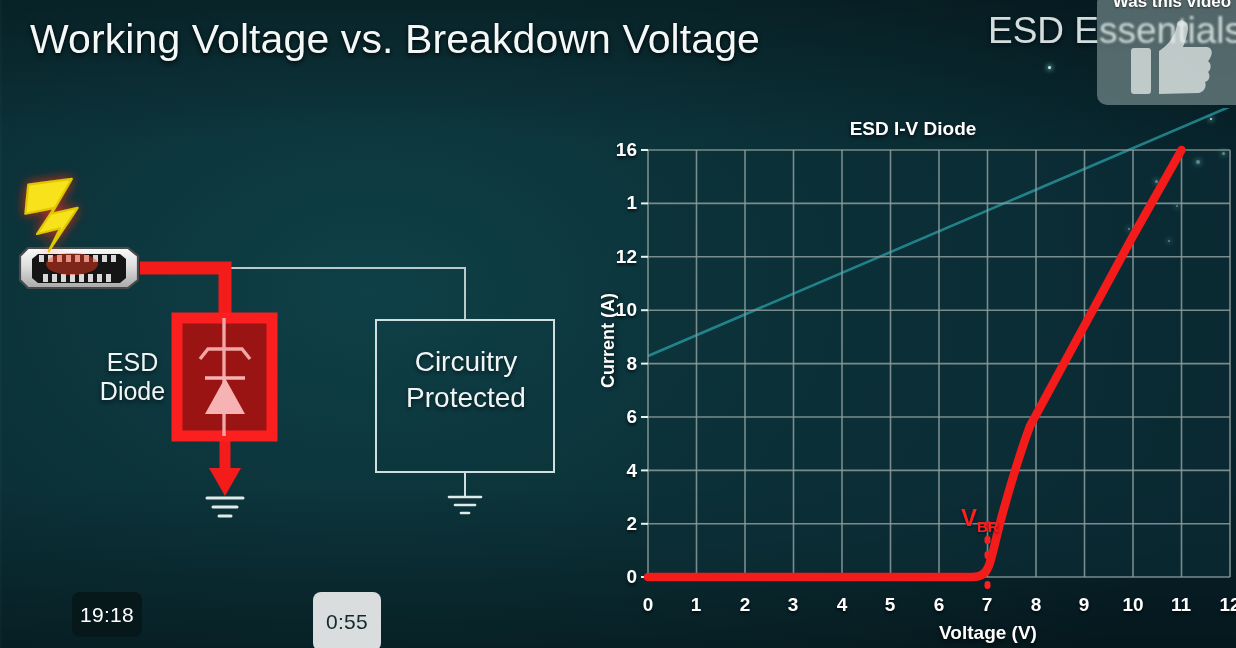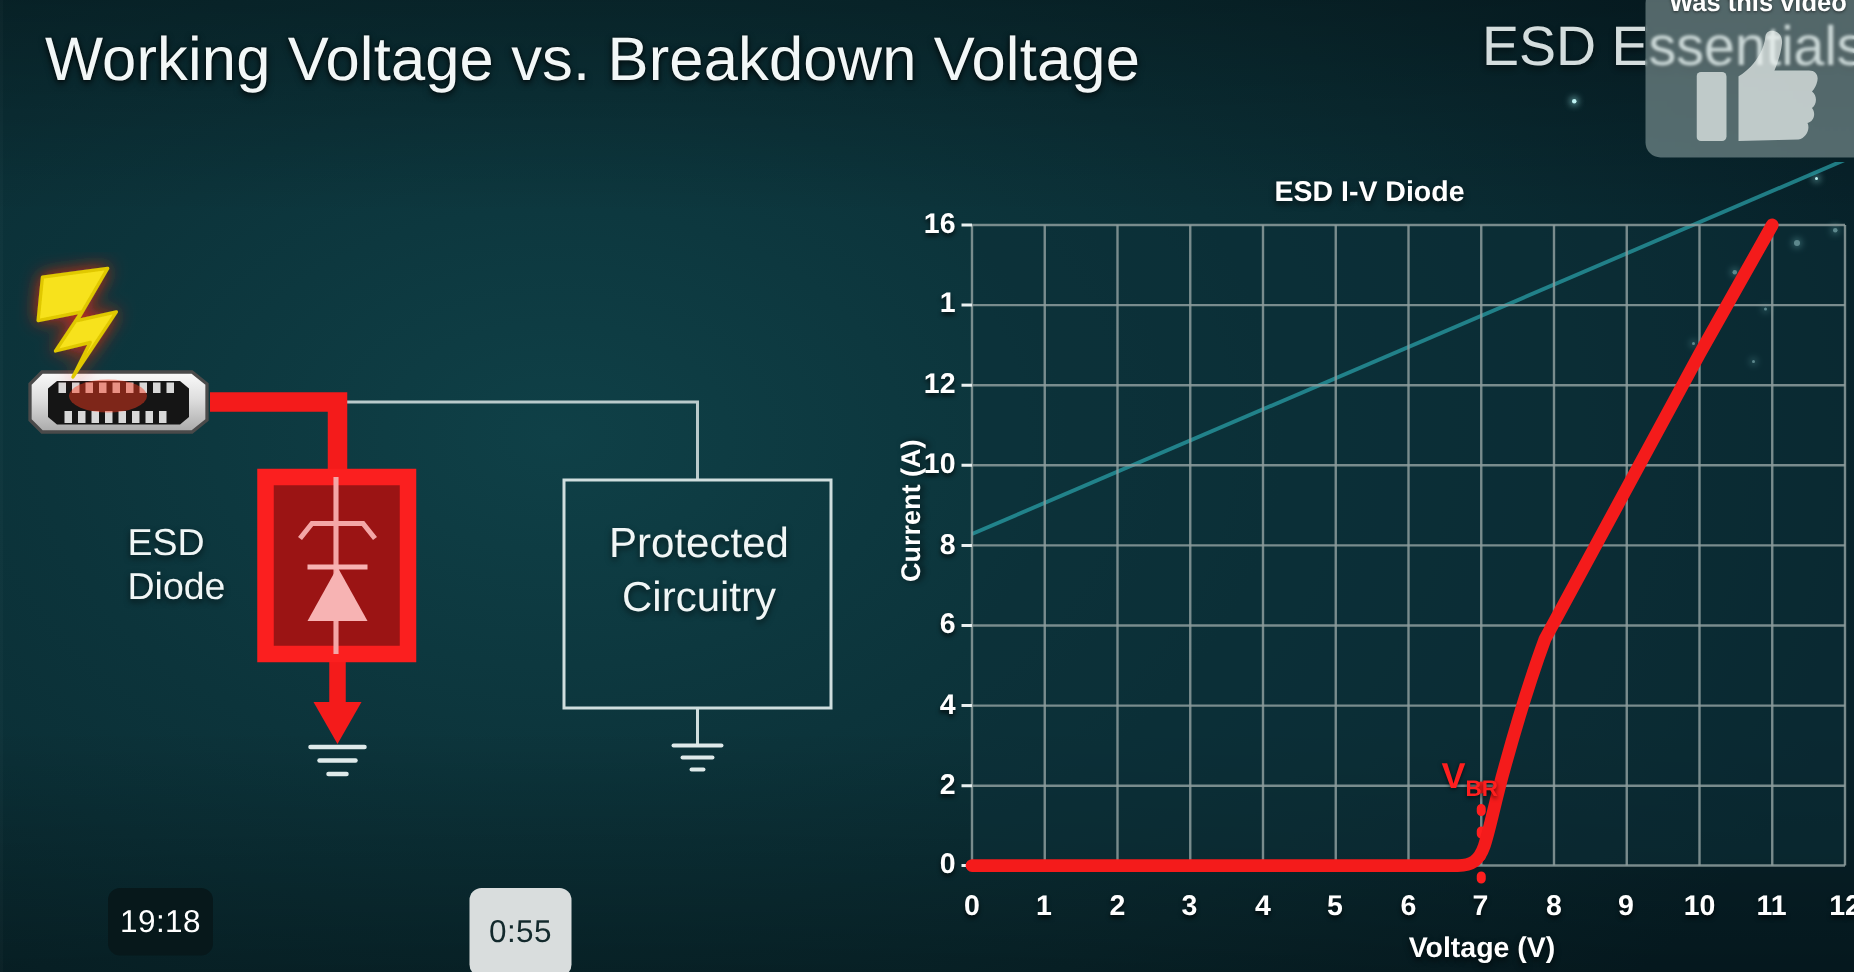--- a/index.html
+++ b/index.html
@@ -47,21 +47,21 @@
   #feedback-text{
     position:absolute;left:50%;top:0px;transform:translateX(-50%);
     color:#ffffff;font-size:17px;font-weight:700;white-space:nowrap;
     text-shadow:0 1px 2px rgba(0,0,0,.55);
   }
   #thumb-icon{position:absolute;left:34px;top:28px;opacity:.72;}
 
   
   #circuit{position:absolute;left:0;top:168px;width:600px;height:400px;}
   .lbl-esd{
-    position:absolute;color:#f0f6f6;font-size:25px;line-height:29px;
+    position:absolute;color:#f0f6f6;font-size:25px;line-height:29px;text-align:center;
     text-shadow:0 2px 4px rgba(0,0,0,.6);
   }
   #esd-diode-label{left:85px;top:180px;width:95px;}
   #protected-label{
     position:absolute;left:378px;top:176px;width:176px;
     color:#f0f6f6;font-size:28px;line-height:36px;text-align:center;
     text-shadow:0 2px 4px rgba(0,0,0,.6);
   }
 
   
@@ -208,22 +208,22 @@
         <path d="M14 6 L44 2 L30 26 L48 22 L28 52 L36 36 L20 40 L32 22 L12 26 Z" fill="#f7e21a" stroke="#e0c800" stroke-width="1.5" stroke-linejoin="round" transform="translate(8,8) scale(1.45)"></path>
       </g>
     </svg>
 
     <div class="lbl-esd" id="esd-diode-label">
       <div>ESD</div>
       <div>Diode</div>
     </div>
 
     <div id="protected-label">
+      <div>Circuitry</div>
       <div>Protected</div>
-      <div>Circuitry</div>
     </div>
   </div>
 
   <div id="plot-wrap">
     <div id="plot-title">ESD I-V Diode</div>
     <div id="y-axis-title">Current (A)</div>
     <div id="x-axis-title">Voltage (V)</div>
 
     <div class="ytick" style="top:42px;width:52px;left:20px;">16</div>
     <div class="ytick" style="top:95px;width:52px;left:20px;">1</div>

